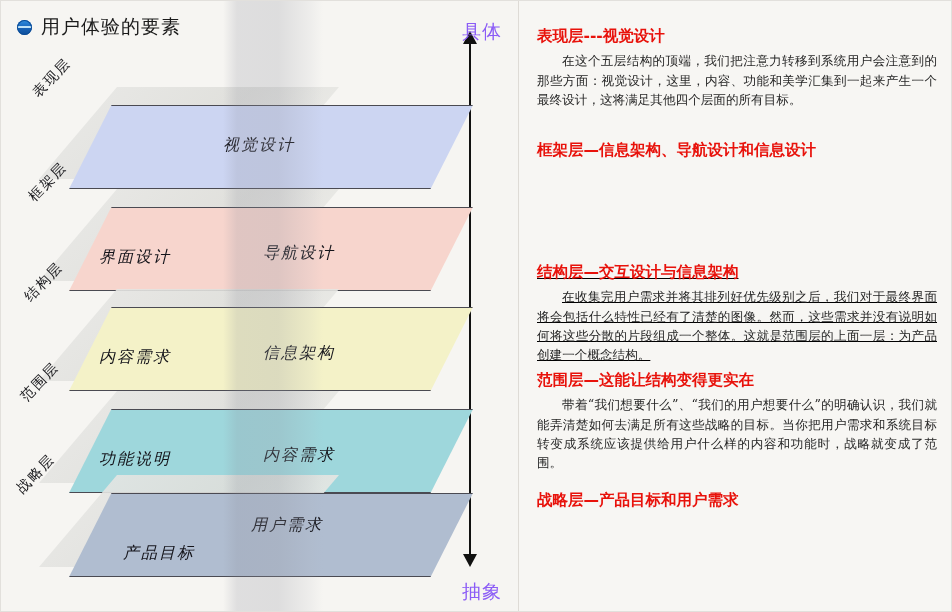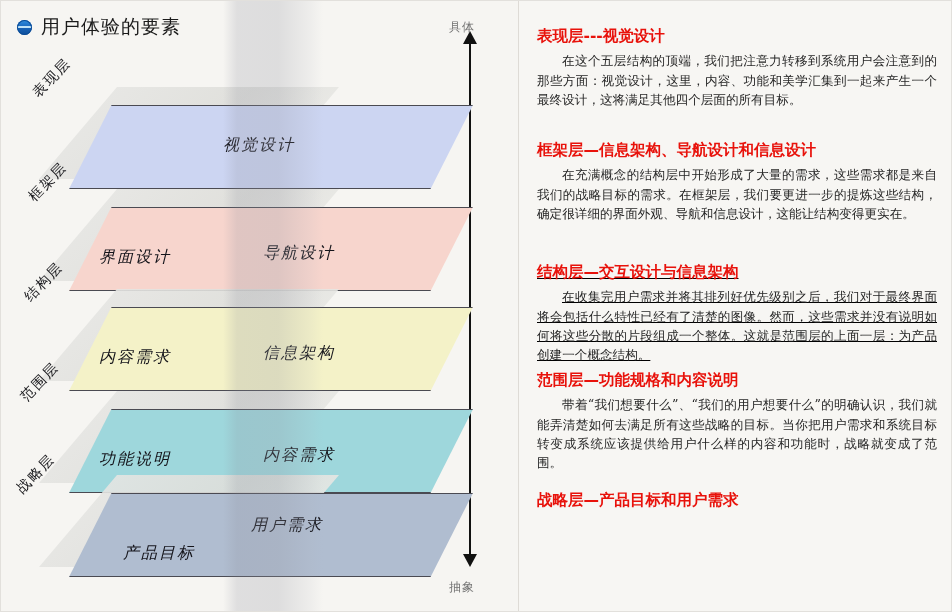--- a/index.html
+++ b/index.html
@@ -65,24 +65,25 @@
     position: absolute;
     left: -6px;
     width: 0; height: 0;
     border-left: 7px solid transparent;
     border-right: 7px solid transparent;
   }
   .axis-arrow.up { top: -12px; border-bottom: 13px solid #111; }
   .axis-arrow.down { bottom: -12px; border-top: 13px solid #111; }
   .axis-label {
     position: absolute;
-    font-size: 12px;
-    color: #737373;
+    font-size: 19px;
+    color: #8b5cf6;
     white-space: nowrap;
     letter-spacing: 1px;
+    margin-left: 13px;
   }
   #axis-label-top { left: 448px; top: 18px; }
   #axis-label-bottom { left: 448px; top: 578px; }
 
   
   #light-band {
     position: absolute;
     left: 222px; top: 0;
     width: 100px; height: 612px;
     background: linear-gradient(90deg,
@@ -268,28 +269,27 @@
     <div id="light-band"></div>
   </div>
 
   <div id="text-panel">
       <div class="sec" style="position: absolute; top: 26px; left: 0px; right: 0px;">
         <div class="sec-head">表现层---视觉设计</div>
         <div class="sec-body">在这个五层结构的顶端，我们把注意力转移到系统用户会注意到的那些方面：视觉设计，这里，内容、功能和美学汇集到一起来产生一个最终设计，这将满足其他四个层面的所有目标。</div>
       </div>
       <div class="sec" style="position: absolute; top: 140px; left: 0px; right: 0px;">
         <div class="sec-head">框架层—信息架构、导航设计和信息设计</div>
-        <div class="sec-body">在充满概念的结构层中开始形成了大量的需求，这些需求都是来自我们的战略目标的需求。在框架层，我们要更进一步的提炼这些结构，确定很详细的界面外观、导航和信息设计，这能让结构变得更实在。</div>
       </div>
       <div class="sec" style="position: absolute; top: 262px; left: 0px; right: 0px; text-decoration: underline;">
         <div class="sec-head">结构层—交互设计与信息架构</div>
         <div class="sec-body">在收集完用户需求并将其排列好优先级别之后，我们对于最终界面将会包括什么特性已经有了清楚的图像。然而，这些需求并没有说明如何将这些分散的片段组成一个整体。这就是范围层的上面一层：为产品创建一个概念结构。</div>
       </div>
       <div class="sec" style="position: absolute; top: 370px; left: 0px; right: 0px;">
-        <div class="sec-head">范围层—功能规格和内容说明</div>
+        <div class="sec-head">范围层—这能让结构变得更实在</div>
         <div class="sec-body">带着“我们想要什么”、“我们的用户想要什么”的明确认识，我们就能弄清楚如何去满足所有这些战略的目标。当你把用户需求和系统目标转变成系统应该提供给用户什么样的内容和功能时，战略就变成了范围。</div>
       </div>
       <div class="sec" style="position: absolute; top: 490px; left: 0px; right: 0px;">
         <div class="sec-head">战略层—产品目标和用户需求</div>
       </div>
     </div>
 
 </div>
 
 </body></html>

